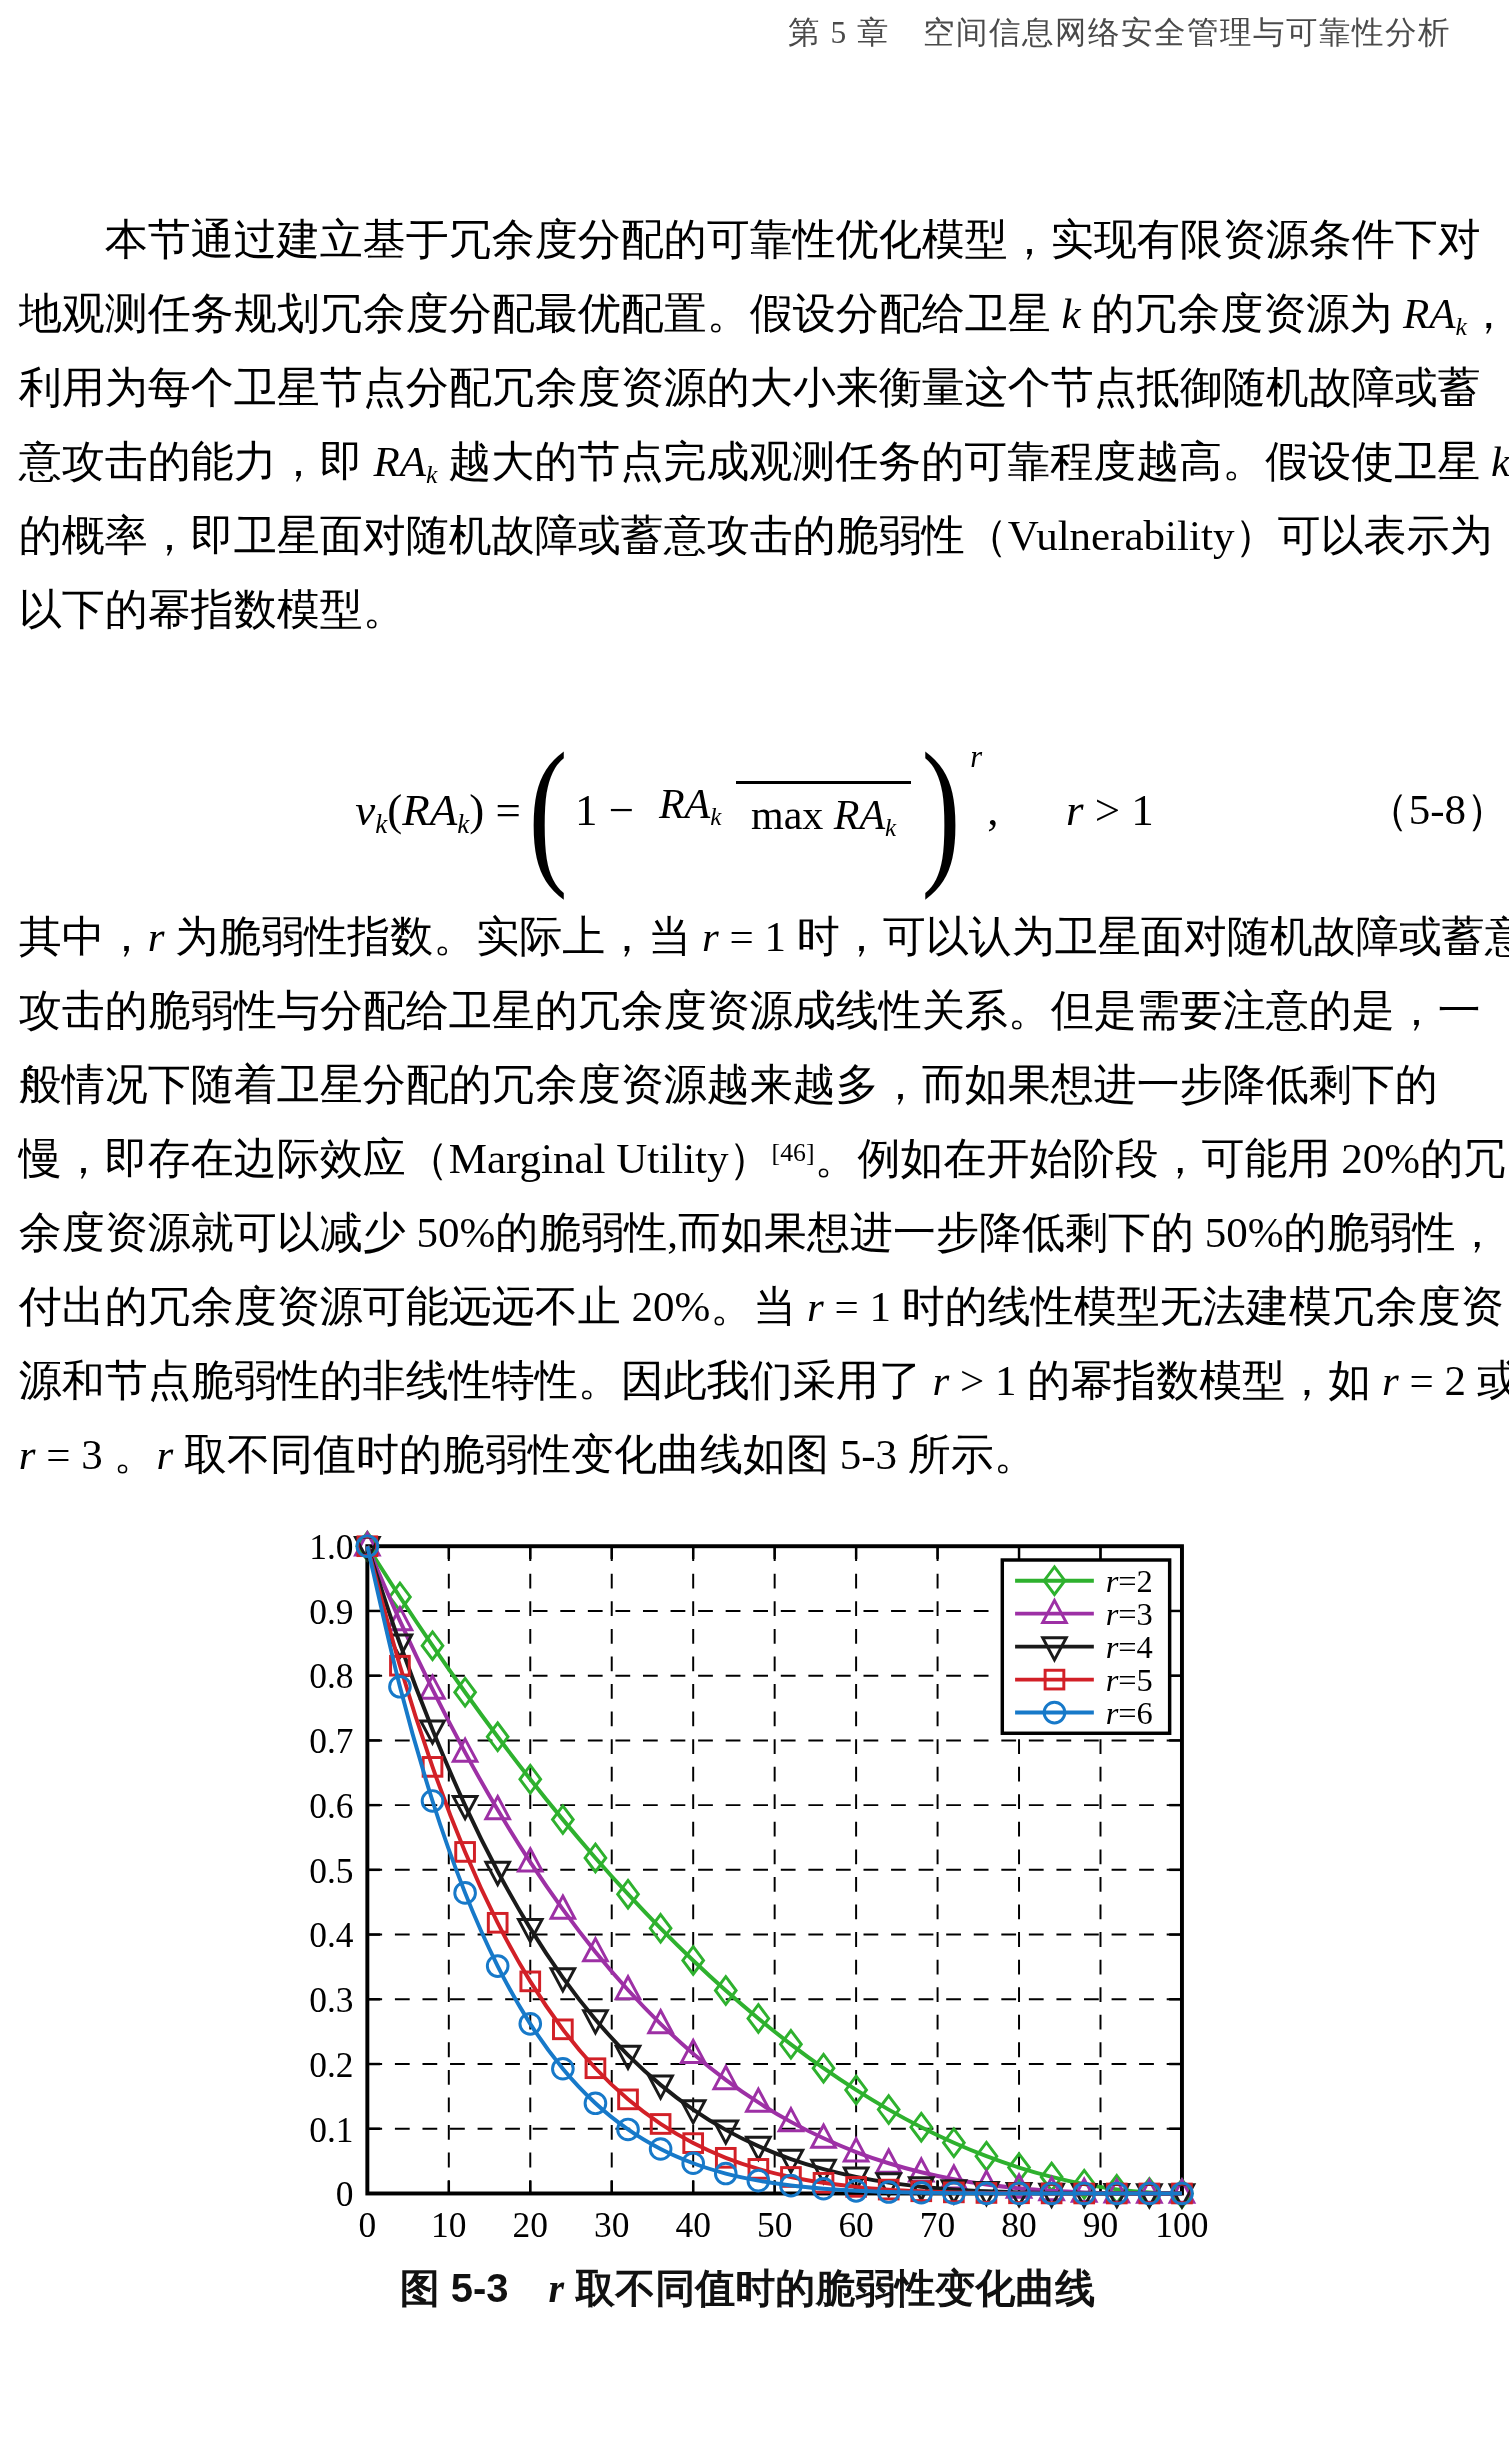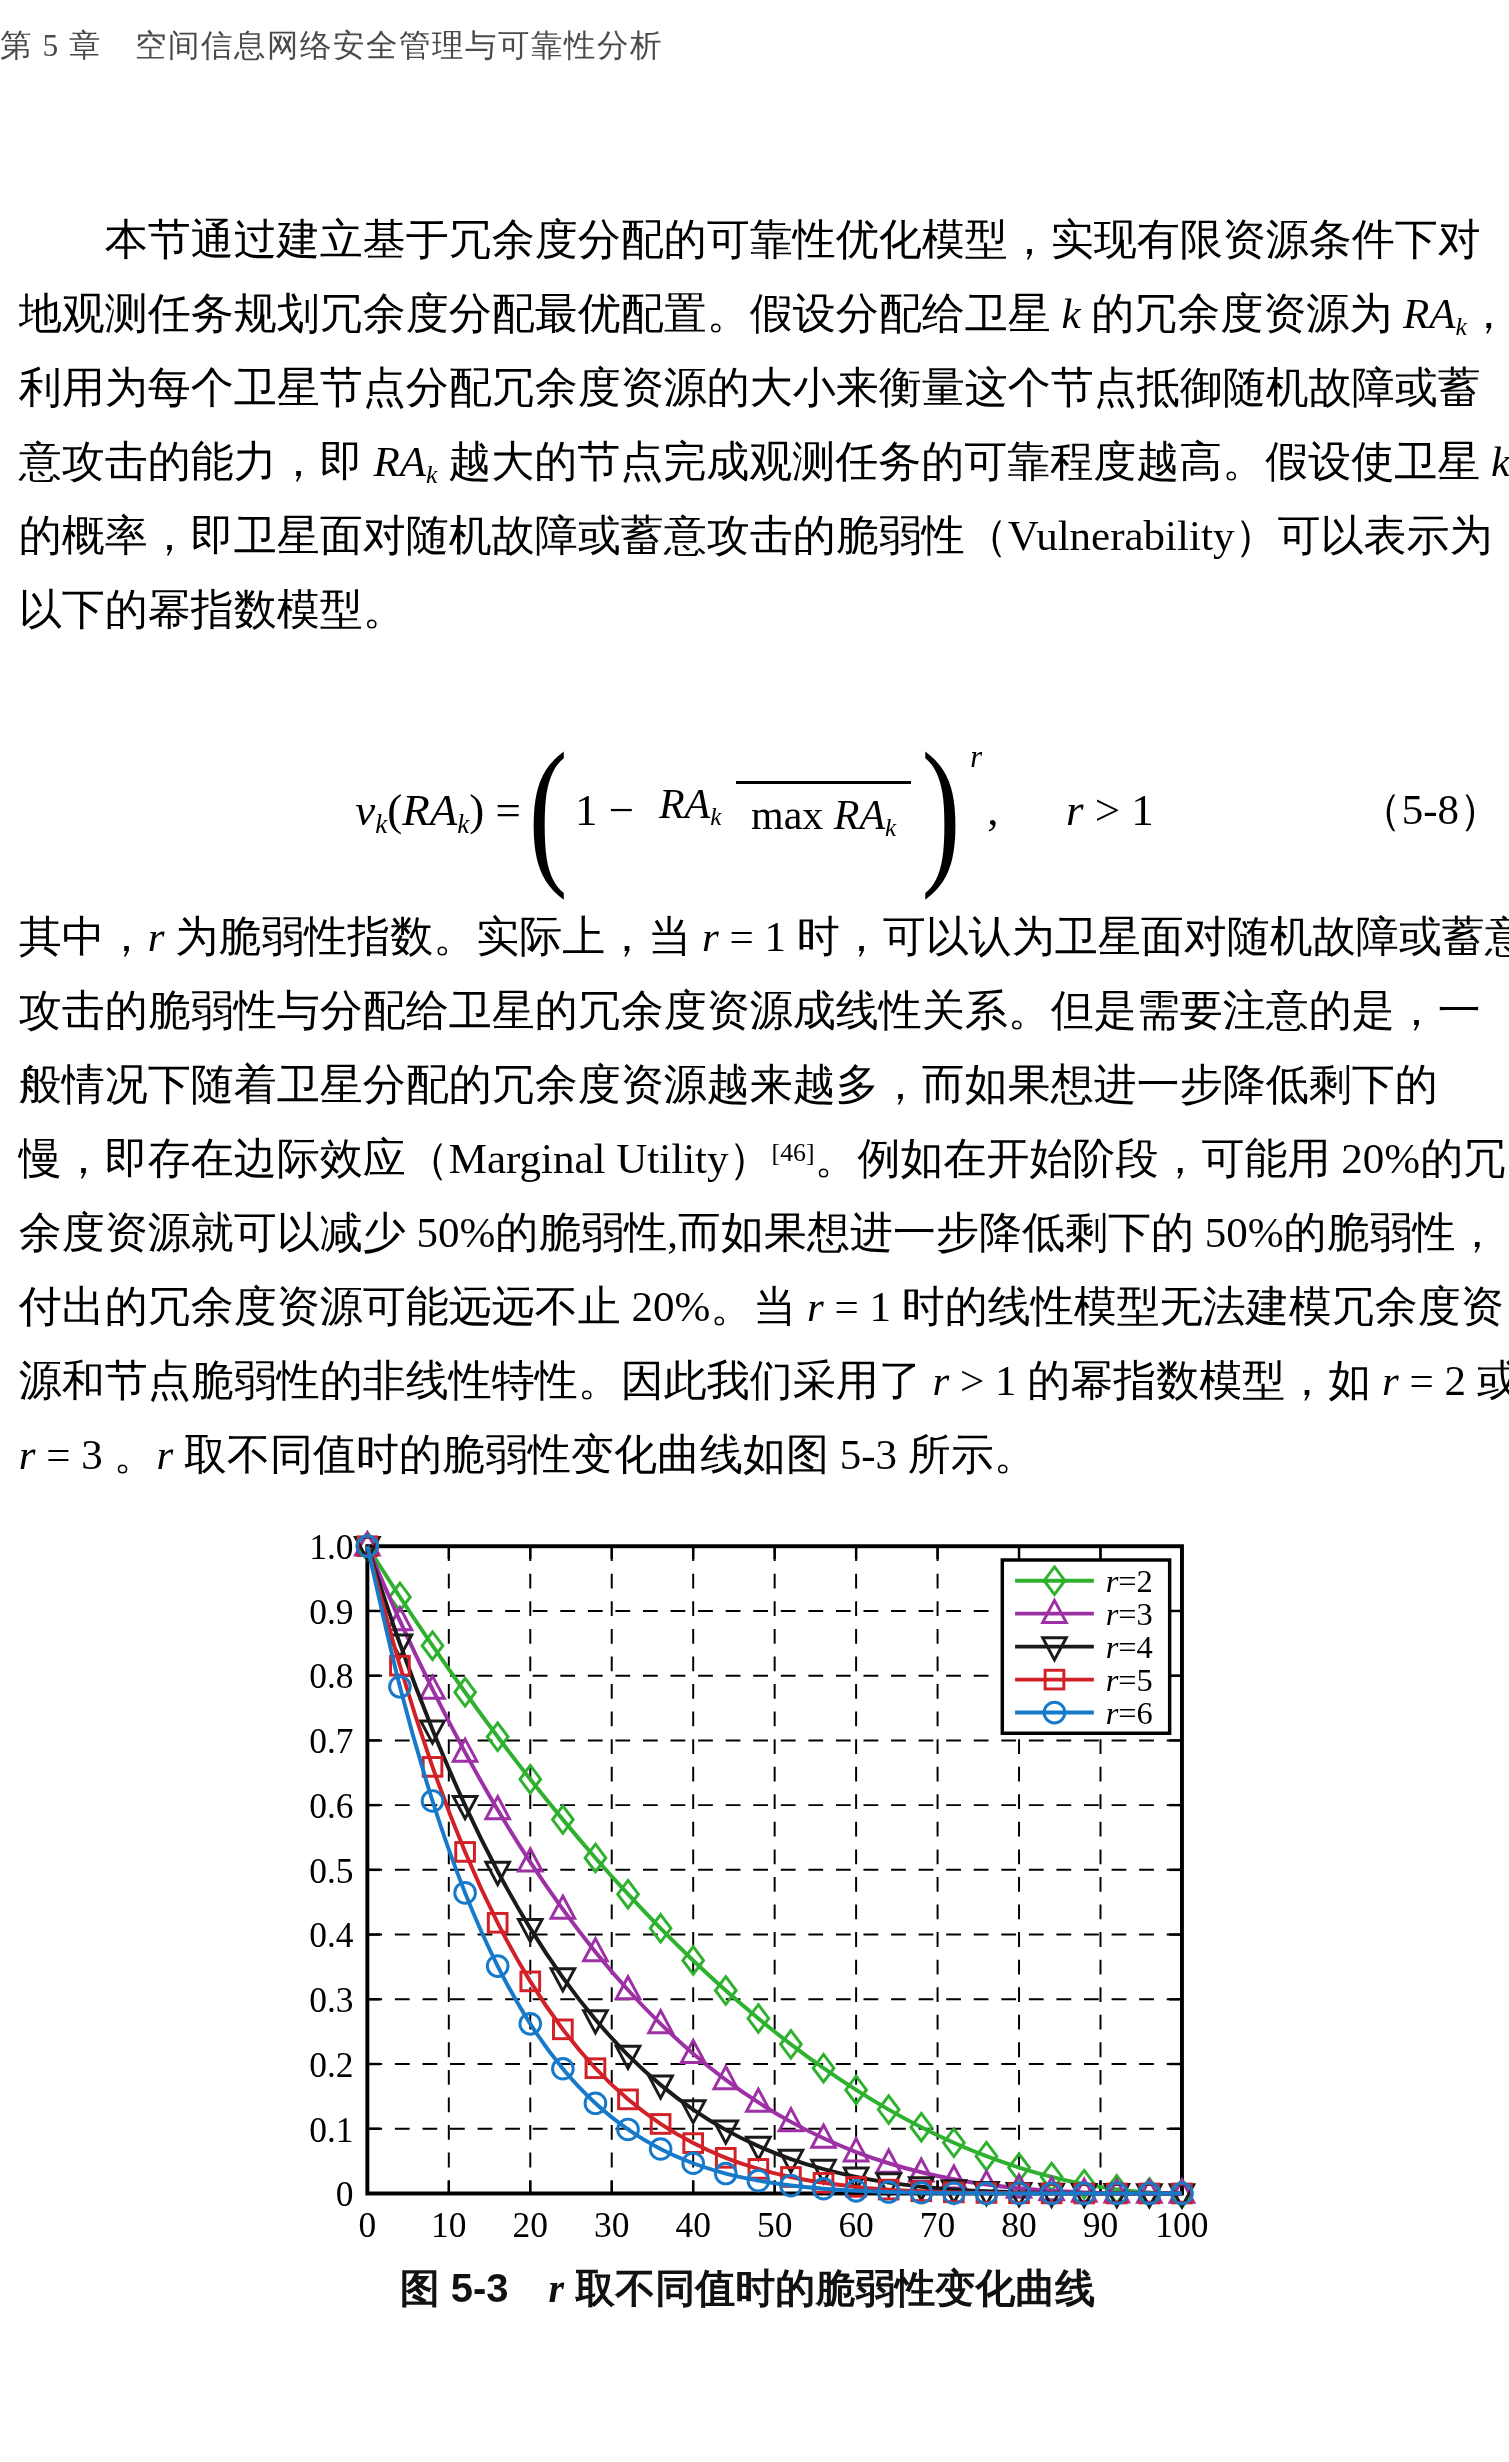--- a/index.html
+++ b/index.html
@@ -1,18 +1,18 @@
 <!DOCTYPE html>
 <html style="font-size:7.9px"><head>
 <meta charset="utf-8">
 <style>
   html,body{margin:0;padding:0;background:#ffffff;}
   #page{position:relative;width:1509px;height:2518px;background:#fff;overflow:hidden;
         font-family:"Liberation Serif","DejaVu Serif",serif;color:#000;}
-  .running-head{position:absolute;top:25px;left:0;right:58px;
+  .running-head{position:absolute;top:12px;left:0;right:58px;text-align:right;
         font-size:31.5px;color:#4a4a4a;letter-spacing:1.5px;}
   .para{position:absolute;left:18.7px;right:16px;}
   #para1{top:203px;}
   #para2{top:900px;}
   .para .line{height:74px;line-height:74px;font-size:43px;white-space:nowrap;
         letter-spacing:0;}
   sub{font-size:0.60em;vertical-align:-0.28em;line-height:0;}
   sup{font-size:0.60em;vertical-align:0.45em;line-height:0;}
   i{font-style:italic;}
   
@@ -21,21 +21,21 @@
       align-items:center;justify-content:center;font-size:45px;}
   .f-paren{font-size:163px;line-height:0;font-weight:400;transform:scaleX(.72);
       display:inline-block;}
   .f-frac{display:inline-flex;flex-direction:row;align-items:flex-start;
       vertical-align:middle;font-size:42px;margin:0 3px;}
   .f-num{padding:0 14.8px 7.9px;line-height:1.1;}
   .f-den{border-top:3.4px solid #000;padding:7.9px 14.8px 0;line-height:1.1;}
   .f-one{margin-right:6.9px;}
   .f-exp{position:relative;top:-53px;font-size:30.5px;margin-left:2px;}
   .f-tail{margin-left:4.9px;}
-  .eq-num{position:absolute;right:7px;top:50%;transform:translateY(-50%);
+  .eq-num{position:absolute;right:0;top:50%;transform:translateY(-50%);
       font-size:43px;text-align:center;}
   
   #chart-svg{position:absolute;left:276px;top:1497px;}
   .fig-caption{position:absolute;top:2261px;left:0;right:14px;text-align:center;
       font-family:"Liberation Sans","DejaVu Sans",sans-serif;font-weight:bold;
       font-size:40px;color:#111;}
   .fig-caption i{font-family:"Liberation Serif","DejaVu Serif",serif;}
   .page-number{position:absolute;top:2461px;right:19.7px;font-size:40px;color:#4d4d4d;}
 </style>
 </head>

